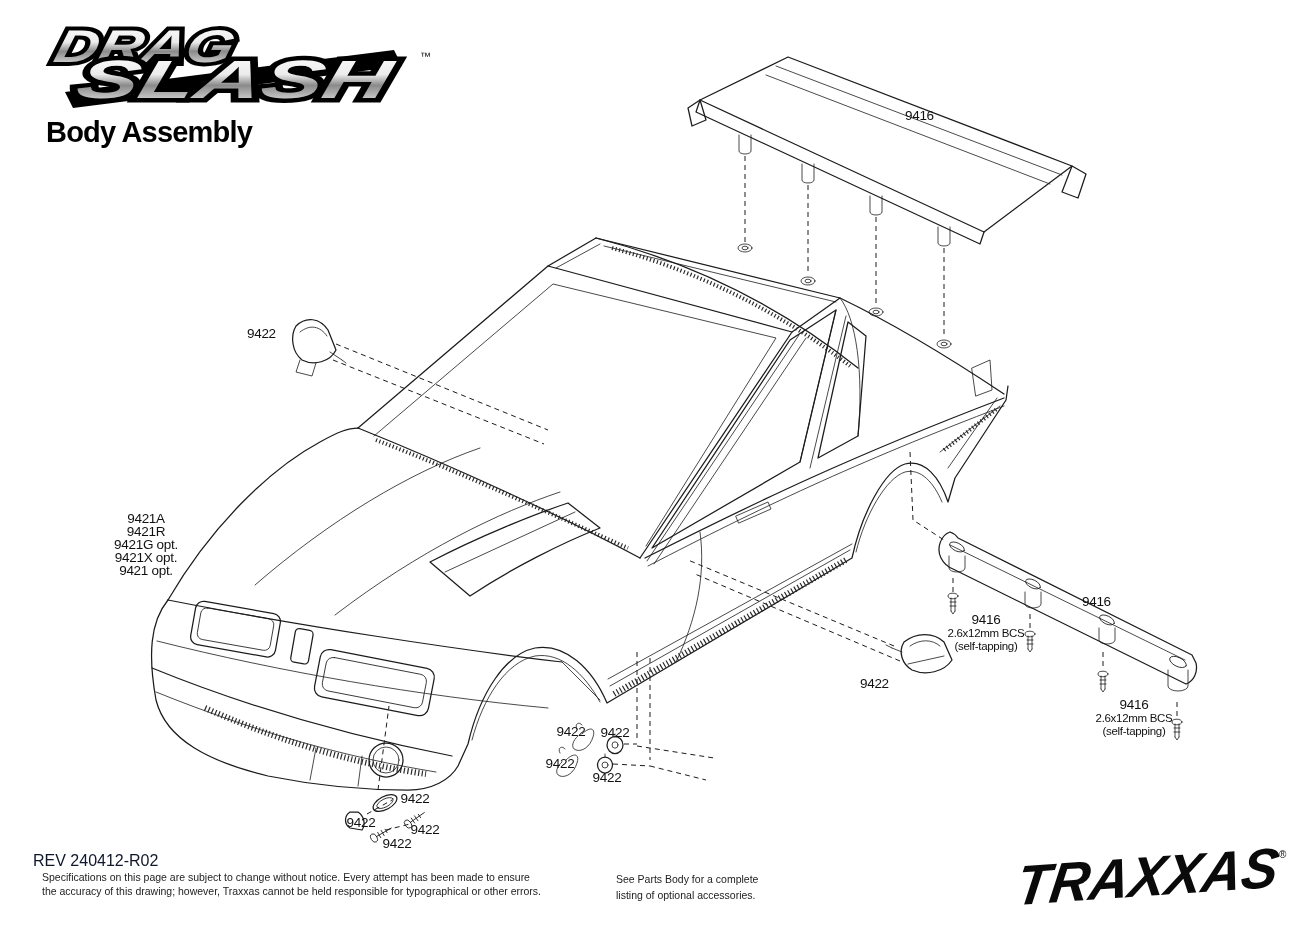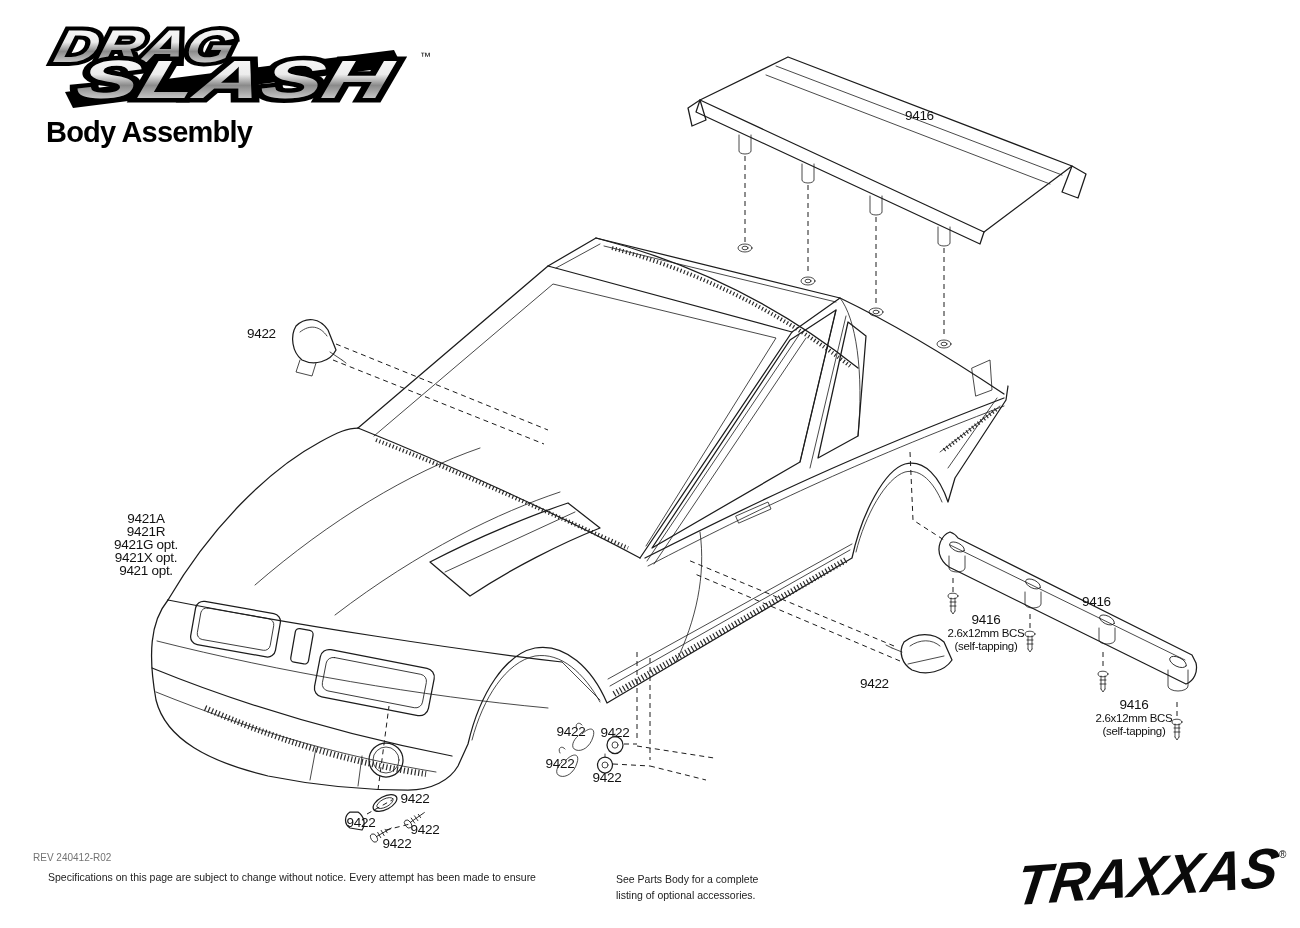--- a/index.html
+++ b/index.html
@@ -1,20 +1,20 @@
 <!DOCTYPE html>
 <html><head>
 <meta charset="utf-8">
 <style>
   html,body{margin:0;padding:0;background:#fff;}
   .page{position:relative;width:1300px;height:928px;background:#fff;overflow:hidden;
         font-family:"Liberation Sans",sans-serif;color:#111;}
   .abs{position:absolute;}
   h1.title{margin:16px;font-size:29px;font-weight:bold;letter-spacing:-0.8px;color:#000;}
-  .rev{font-size:10px;color:#737373;}
+  .rev{font-size:16px;color:#0f172a;}
   .smalltext{font-size:10.5px;line-height:1.35;color:#222;}
   
   .ln{stroke:#1c1c1c;fill:none;stroke-width:1.25;stroke-linecap:round;stroke-linejoin:round;}
   .thin{stroke-width:0.8;}
   .hatch{stroke:#2a2a2a;fill:none;stroke-width:6;stroke-dasharray:1.2 2.4;}
   .hatch2{stroke:#2a2a2a;fill:none;stroke-width:4;stroke-dasharray:1.2 2.4;}
   .dash{stroke:#1c1c1c;fill:none;stroke-width:1;stroke-dasharray:5 4;stroke-linecap:butt;}
   .callout{font-family:"Liberation Sans",sans-serif;font-size:13.5px;fill:#111;letter-spacing:-0.3px;}
   .callout-sub{font-family:"Liberation Sans",sans-serif;font-size:11.5px;fill:#111;letter-spacing:-0.3px;}
 </style>
@@ -306,22 +306,23 @@
       <g text-anchor="middle">
         <text class="callout" x="415" y="803">9422</text>
         <text class="callout" x="361" y="827">9422</text>
         <text class="callout" x="425" y="834">9422</text>
         <text class="callout" x="397" y="848">9422</text>
       </g>
     </g>
   </svg>
 
   <div class="abs rev" style="left:33px;top:852px;">REV 240412-R02</div>
-  <div class="abs smalltext" style="left:48px;top:870px;">
+  <div class="abs smalltext" style="left:42px;top:870px;">
     <div>Specifications on this page are subject to change without notice.  Every attempt has been made to ensure</div>
+    <div>the accuracy of this drawing; however, Traxxas cannot be held responsible for typographical or other errors.</div>
   </div>
   <div class="abs smalltext" style="left:616px;top:872px;line-height:1.5;">
     <div>See Parts Body for a complete</div>
     <div>listing of optional accessories.</div>
   </div>
 
   <svg class="abs" style="left:995px;top:836px;" width="300" height="88" viewBox="0 0 300 88">
     <g transform="translate(150,60) rotate(-4) skewX(-12)" font-family="Liberation Sans, sans-serif" font-style="italic" font-weight="900">
       <text x="0" y="0" text-anchor="middle" font-size="56" textLength="262" lengthAdjust="spacingAndGlyphs" fill="#0a0a0a">TRAXXAS</text>
     </g>

